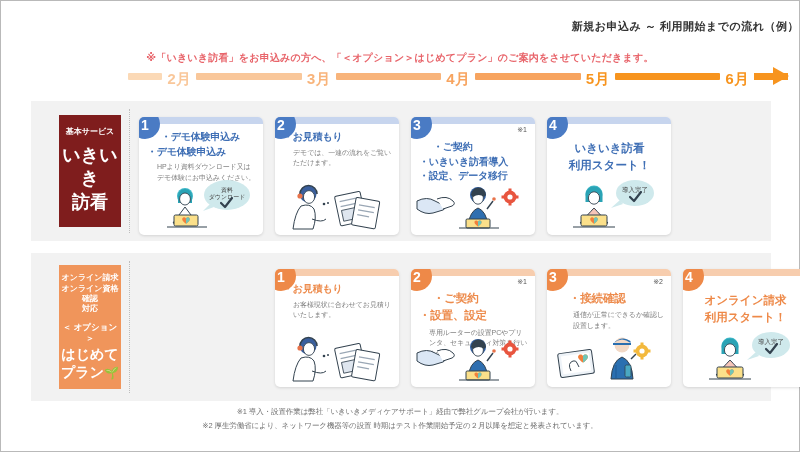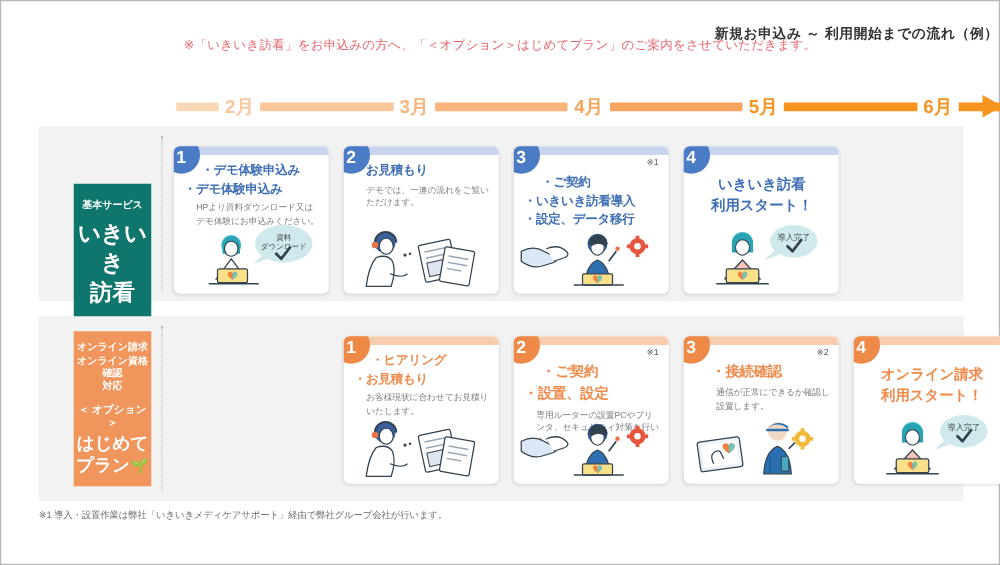--- a/index.html
+++ b/index.html
@@ -29,37 +29,37 @@
     top: 18px;
     text-align: right;
     font-size: 11px;
     font-weight: bold;
     color: #333333;
     letter-spacing: 0.5px;
   }
   .subtitle {
     position: absolute;
     left: 0; right: 0;
-    top: 28px;
+    top: 50px;
     text-align: center;
     font-size: 10px;
-    font-weight: normal;
+    font-weight: bold;
     color: #e8656b;
     letter-spacing: 0.2px;
   }
 
   
   .timeline {
     position: absolute;
-    left: 140px;
+    left: 127px;
     top: 72px;
     width: 660px;
     height: 24px;
     display: flex;
-    align-items: center;
+    font-family: Liberation Mono, monospace;
   }
   .tl-seg {
     height: 7px;
     flex: 1 1 auto;
     border-radius: 1px;
   }
   .tl-lead { flex: 0 0 34px; }
   .tl-month {
     font-size: 15px;
     font-weight: bold;
@@ -226,21 +226,21 @@
     height: 56px;
   }
   .illo svg { display: block; width: 100%; height: 100%; }
 
   
   .footnotes {
     position: absolute;
     left: 30px;
     right: 30px;
     top: 404px;
-    text-align: left;
+    text-align: center;
     color: #6d6d6d;
   }
   .fn {
     font-size: 7.5px;
     line-height: 1.9;
     letter-spacing: -0.1px;
   }
 </style>
 </head>
 <body>
@@ -260,21 +260,21 @@
     <div class="tl-seg" style="background: rgb(247, 164, 95);"></div>
     <div class="tl-month" style="color: rgb(247, 148, 30);">5月</div>
     <div class="tl-seg" style="background: rgb(247, 148, 30);"></div>
     <div class="tl-month" style="color: rgb(247, 148, 30);">6月</div>
     <div class="tl-arrow" style="background: rgb(247, 148, 30);"></div>
   </div>
 
   <div class="band band-basic">
     <div class="band-divider"></div>
 
-    <div class="cat-label cat-basic" style="background: #0f766e; margin-top: 32px;">
+    <div class="cat-label cat-basic" style="background: #7f1d1d;">
       <span class="cat-small">基本サービス</span>
       <span class="cat-big">いきいき</span>
       <span class="cat-big" style="margin-top:1px">訪看</span>
     </div>
 
     <div class="card" style="left:108px">
       <div class="card-strip strip-blue" style="background: rgb(199, 213, 238);"></div>
       <div class="badge badge-blue" style="background: rgb(74, 123, 196);">
         <span class="b-top">STEP</span>
         <span class="b-num">1</span>
@@ -420,21 +420,20 @@
       <span class="cat-huge"><span>プラン</span><span class="sprout">🌱</span></span>
     </div>
 
     <div class="card" style="left:244px">
       <div class="card-strip strip-orange" style="background: rgb(247, 205, 174);"></div>
       <div class="badge badge-orange" style="background: rgb(238, 137, 72);">
         <span class="b-top">STEP</span>
         <span class="b-num">1</span>
       </div>
       <div class="card-body">
-        <div class="headline hl-orange" style="padding-left:14px">・ヒアリング</div>
         <div class="headline hl-orange">・お見積もり</div>
         <div class="desc" style="padding-left:10px">お客様現状に合わせてお見積りいたします。</div>
       </div>
       <div class="illo">
         <svg viewBox="0 0 124 56" xmlns="http://www.w3.org/2000/svg">
           <circle cx="33" cy="17" r="8.5" fill="#3a5f9e"></circle>
           <ellipse cx="34" cy="20" rx="5.6" ry="6.4" fill="#fff" stroke="#33424f" stroke-width="0.9"></ellipse>
           <path d="M25 17 a8.5 8.5 0 0 1 17 0" stroke="#33424f" stroke-width="1.6" fill="none"></path>
           <circle cx="25" cy="19" r="2.6" fill="#e8734a"></circle>
           <path d="M26 29 q9 -3 13 3 q3 8 -1 20 l-20 0 q2 -16 8 -23 z" fill="#fff" stroke="#33424f" stroke-width="1"></path>
@@ -562,15 +561,16 @@
           <path d="M47 41.5 c-1.6 -2.4 -5 -0.6 -3.4 2 c1 1.6 3.4 3.2 3.4 3.2 s2.4 -1.6 3.4 -3.2 c1.6 -2.6 -1.8 -4.4 -3.4 -2 z" fill="#f2803c"></path>
           <path d="M47 41.5 c1.6 -2.4 5 -0.6 3.4 2 c-1 1.6 -3.4 3.2 -3.4 3.2 z" fill="#6fc6b7"></path>
           <line x1="26" y1="50" x2="68" y2="50" stroke="#33424f" stroke-width="1.1"></line>
         </svg>
       </div>
     </div>
   </div>
 
   <div class="footnotes">
     <div class="fn">※1 導入・設置作業は弊社「いきいきメディケアサポート」経由で弊社グループ会社が行います。</div>
+    <div class="fn">※2 厚生労働省により、ネットワーク機器等の設置 時期はテスト作業開始予定の２月以降を想定と発表されています。</div>
   </div>
 
 </div>
 
 </body></html>

